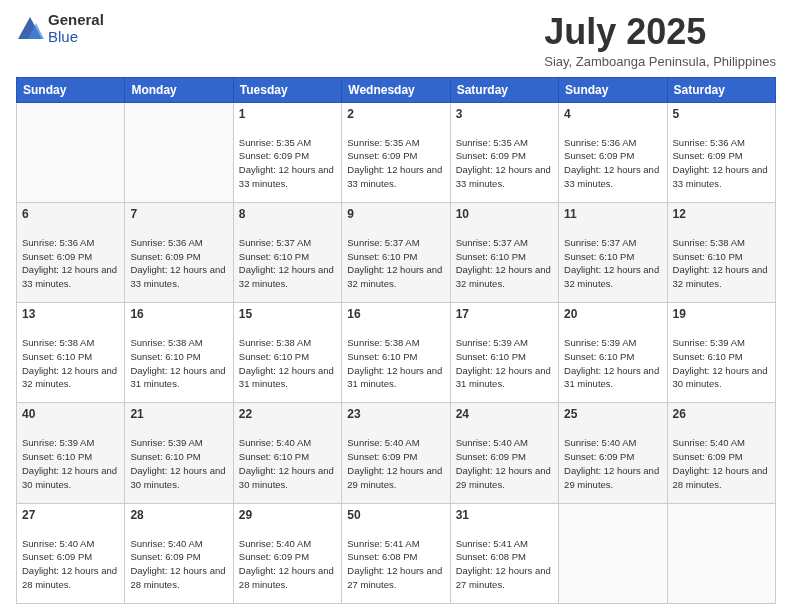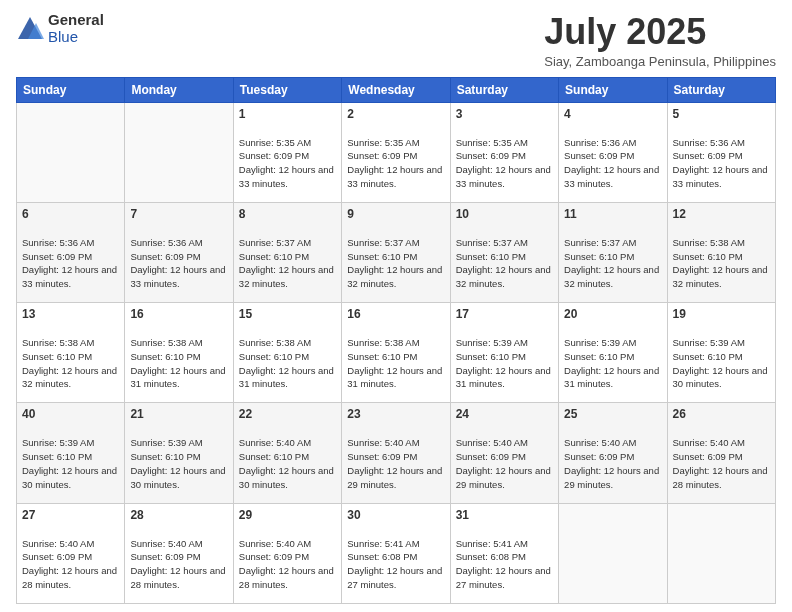--- a/index.html
+++ b/index.html
@@ -321,21 +321,21 @@
 Sunset: 6:09 PM
 Daylight: 12 hours and 28 minutes.</div>
           </td>
           <td>
             <span class="day-num">29</span>
             <div class="day-info" style="white-space: pre-line;">Sunrise: 5:40 AM
 Sunset: 6:09 PM
 Daylight: 12 hours and 28 minutes.</div>
           </td>
           <td>
-            <span class="day-num">30</span>
+            <span class="day-num">50</span>
             <div class="day-info" style="white-space: pre-line;">Sunrise: 5:41 AM
 Sunset: 6:08 PM
 Daylight: 12 hours and 27 minutes.</div>
           </td>
           <td>
             <span class="day-num">31</span>
             <div class="day-info" style="white-space: pre-line;">Sunrise: 5:41 AM
 Sunset: 6:08 PM
 Daylight: 12 hours and 27 minutes.</div>
           </td>

